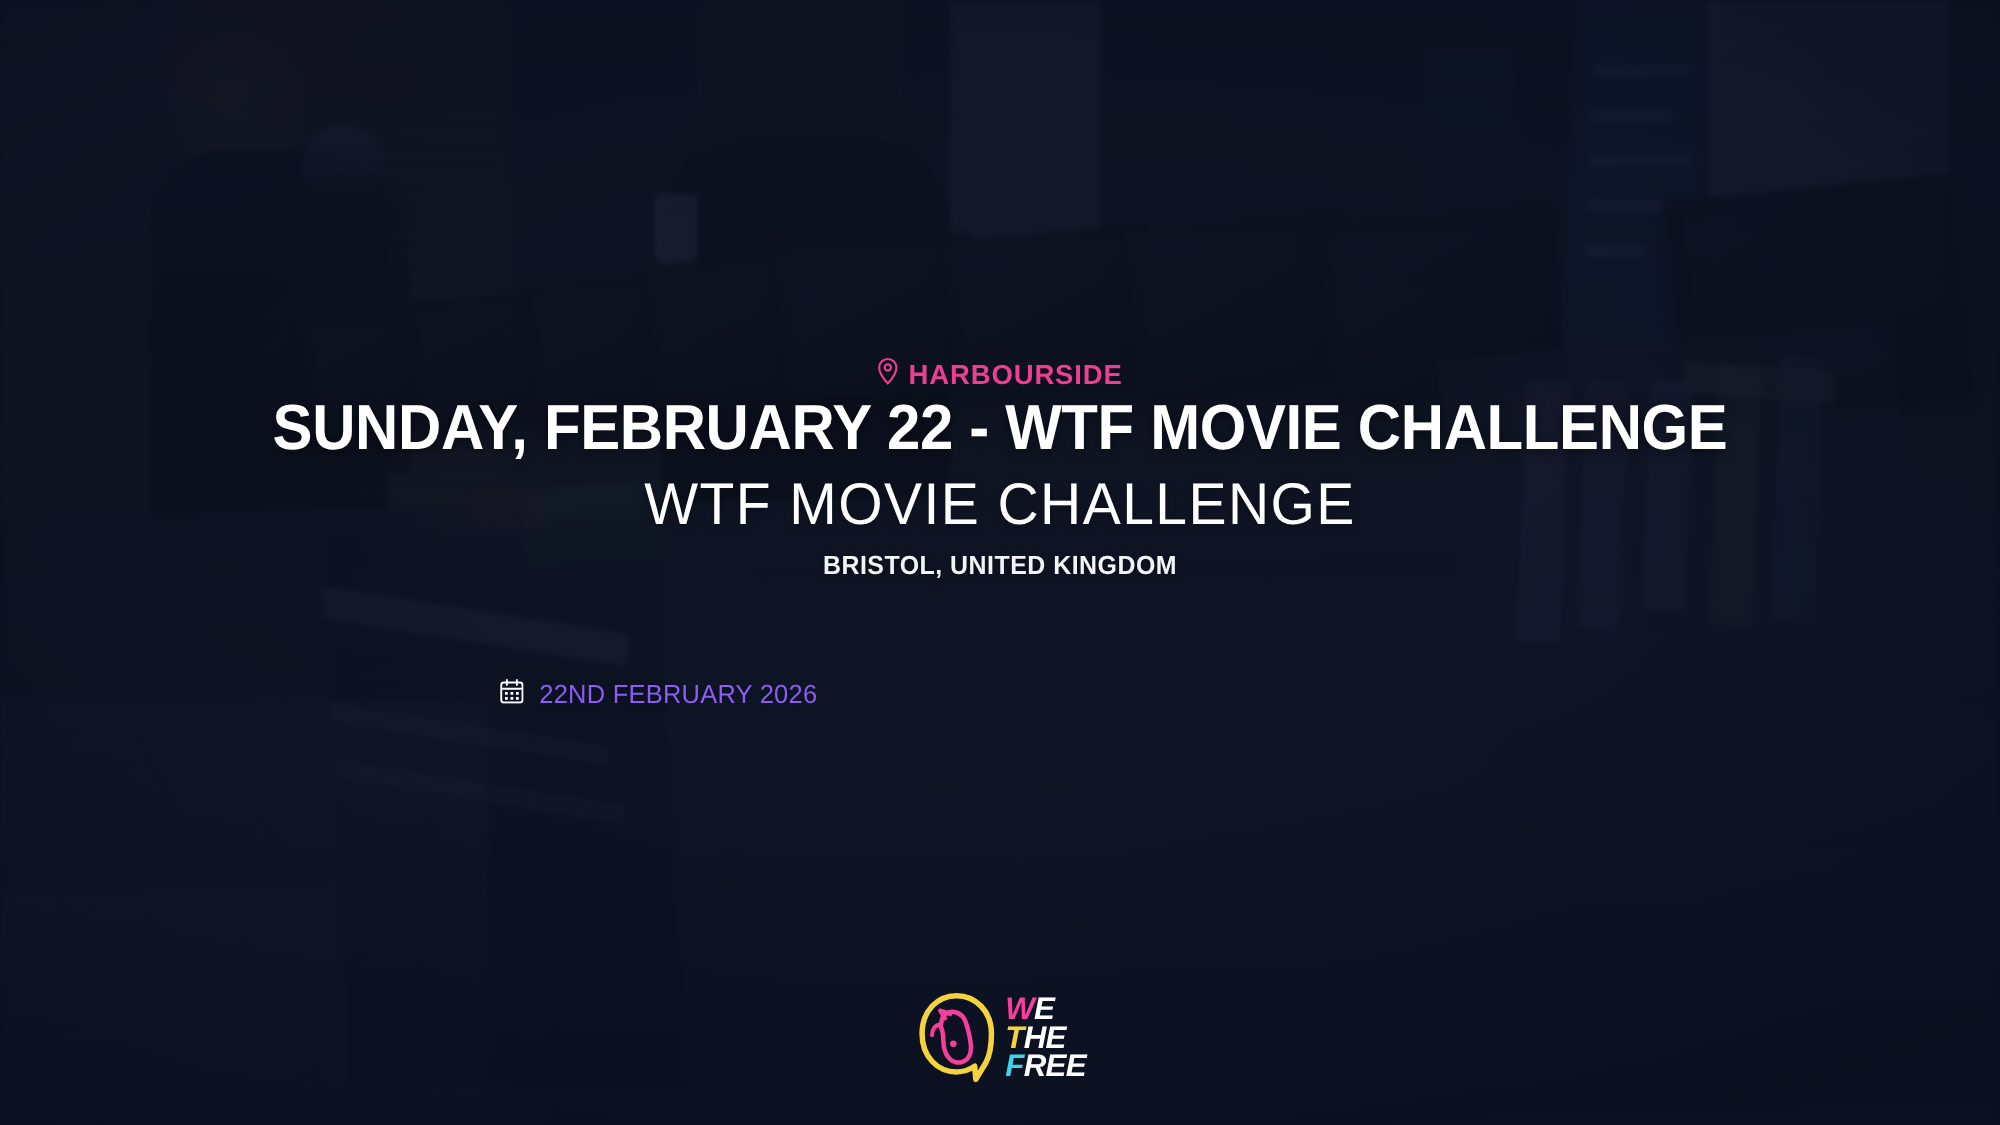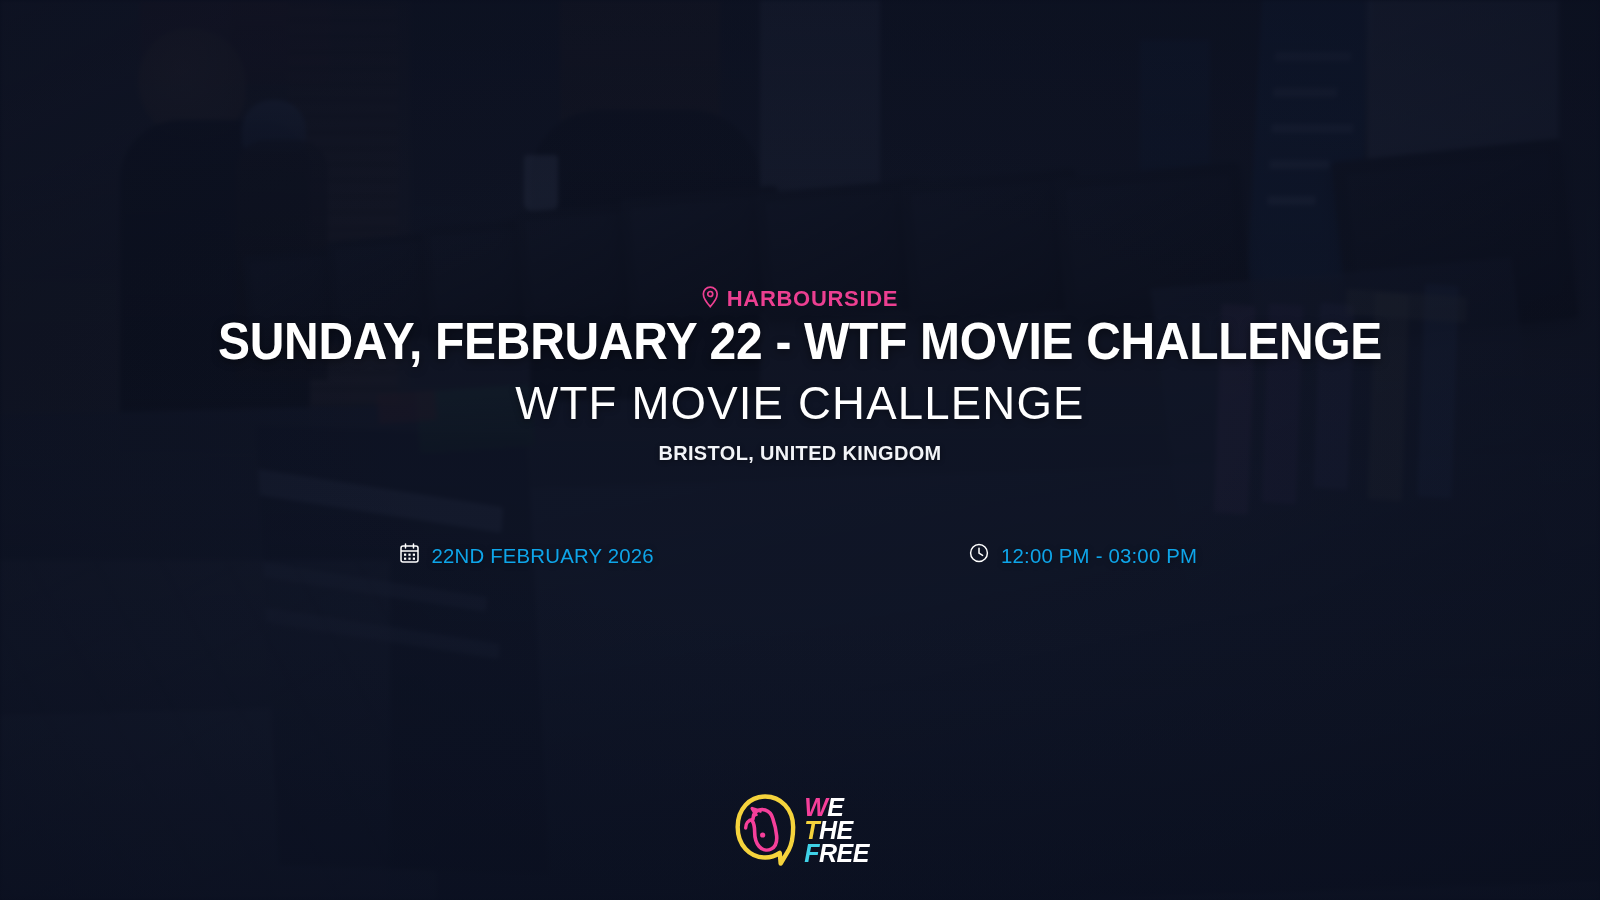--- a/index.html
+++ b/index.html
@@ -354,21 +354,21 @@
     transform: translateX(-50%);
     width: 800px;
     display: flex;
     justify-content: space-between;
     align-items: center;
   }
   .meta-item {
     display: flex;
     align-items: center;
     gap: 9px;
-    color: #0ea5e9;
+    color: #8b5cf6;
     font-size: 21px;
     font-weight: 400;
     letter-spacing: 0.2px;
     white-space: nowrap;
     text-shadow: 0 1px 6px rgba(0,0,0,0.45);
   }
   .meta-item .meta-text { transform: scaleX(0.97); display: inline-block; }
   .meta-icon { display: block; flex: 0 0 auto; }
 
   
@@ -500,29 +500,20 @@
             <rect x="8.4" y="10.6" width="2.2" height="2.2" fill="#ffffff"></rect>
             <rect x="12.8" y="10.6" width="2.2" height="2.2" fill="#ffffff"></rect>
             <rect x="4" y="14.6" width="2.2" height="2.2" fill="#ffffff"></rect>
             <rect x="8.4" y="14.6" width="2.2" height="2.2" fill="#ffffff"></rect>
             <rect x="12.8" y="14.6" width="2.2" height="2.2" fill="#ffffff"></rect>
           </svg>
         </span>
         <span class="meta-text">22ND FEBRUARY 2026</span>
       </div>
 
-      <div class="meta-item">
-        <span class="meta-icon">
-          <svg width="20" height="20" viewBox="0 0 20 20" aria-hidden="true">
-            <circle cx="10" cy="10" r="8.4" fill="none" stroke="#ffffff" stroke-width="1.5"></circle>
-            <path d="M10 5.2 V10.2 L13.6 12.4" fill="none" stroke="#ffffff" stroke-width="1.5" stroke-linecap="round" stroke-linejoin="round"></path>
-          </svg>
-        </span>
-        <span class="meta-text">12:00 PM - 03:00 PM</span>
-      </div>
 
     </div>
 
     <div class="brand-logo">
       <span class="brand-mark">
         <svg width="68" height="76" viewBox="0 0 68 76" aria-hidden="true">
 
           <path d="M34 6.5 C18.5 6.5 6.5 19 6.5 37 C6.5 55 18.5 67.5 34 67.5
                    C39.5 67.5 44.5 65.8 48.6 62.9
                    L49.5 73.5 L57.5 60.2

